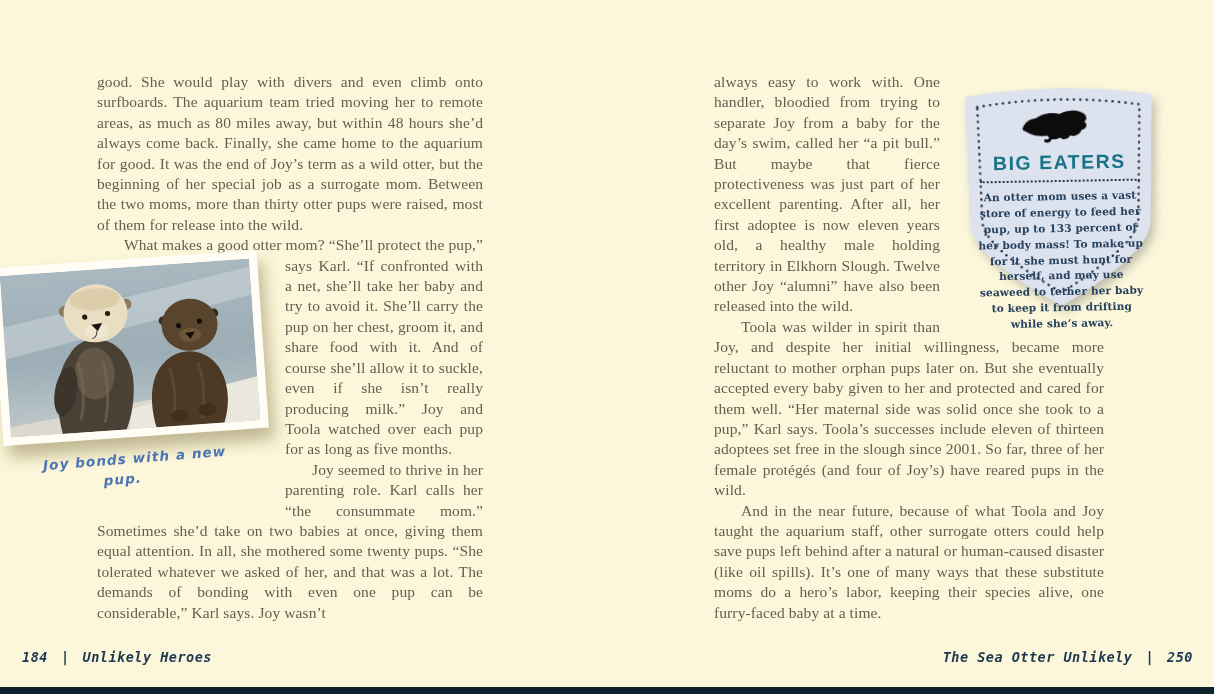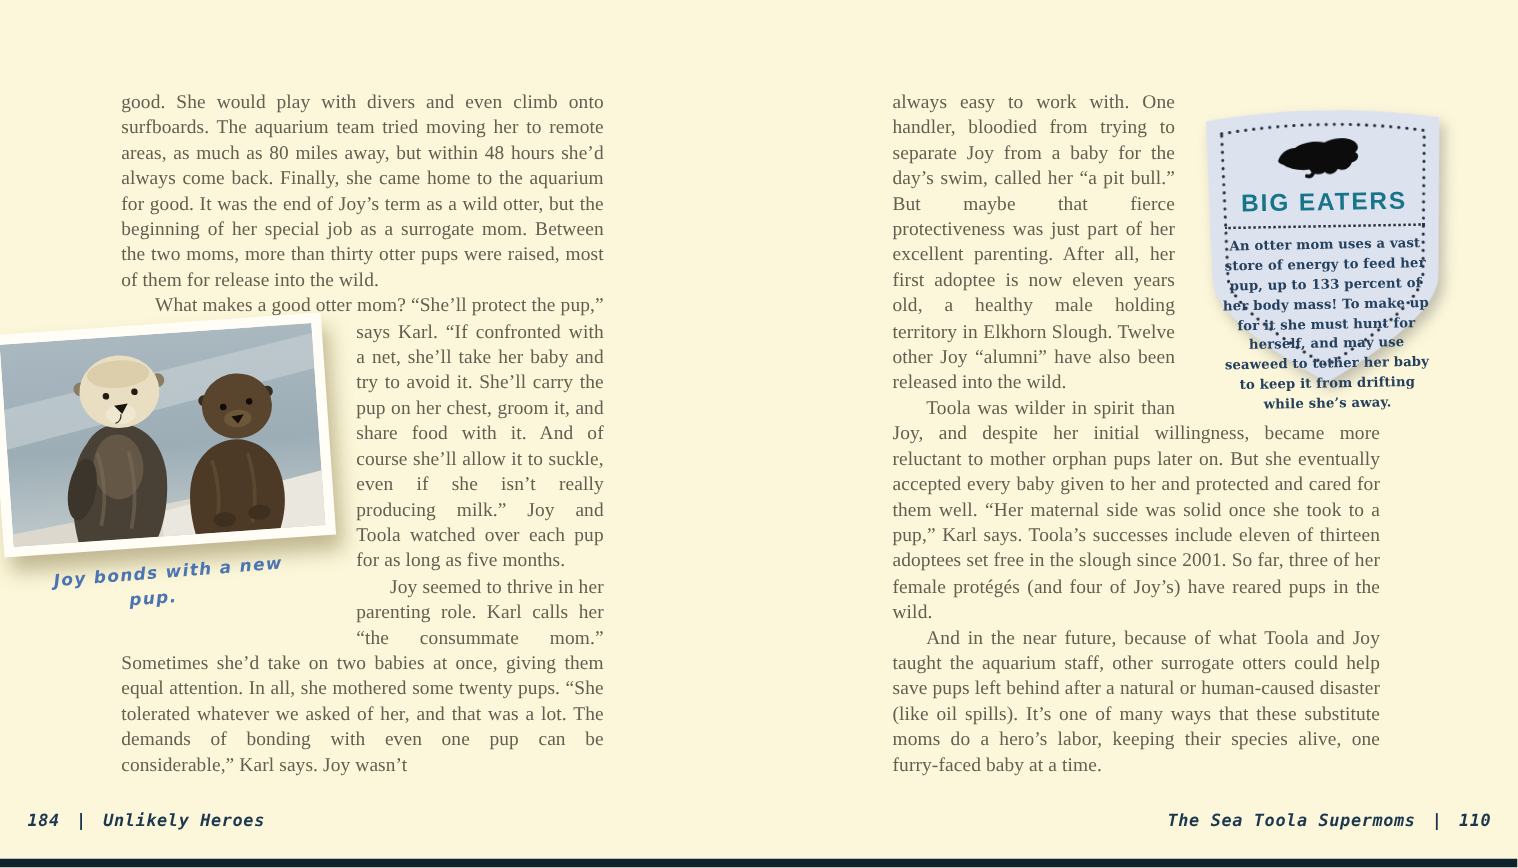--- a/index.html
+++ b/index.html
@@ -151,16 +151,16 @@
   <p class="indent">Toola was wilder in spirit than Joy, and despite her initial willingness, became more reluctant to mother orphan pups later on. But she eventually accepted every baby given to her and protected and cared for them well. “Her maternal side was solid once she took to a pup,” Karl says. Toola’s successes include eleven of thirteen adoptees set free in the slough since 2001. So far, three of her female protégés (and four of Joy’s) have reared pups in the wild.</p>
 
   <p class="indent">And in the near future, because of what Toola and Joy taught the aquarium staff, other surrogate otters could help save pups left behind after a natural or human-caused disaster (like oil spills). It’s one of many ways that these substitute moms do a hero’s labor, keeping their species alive, one furry-faced baby at a time.</p>
 </div>
 
 <div class="footer footer-left">
   <span>184</span><span class="sep">|</span><span>Unlikely Heroes</span>
 </div>
 
 <div class="footer footer-right">
-  <span>The Sea Toola Supermoms</span><span class="sep">|</span><span>110</span>
+  <span>The Sea Otter Unlikely</span><span class="sep">|</span><span>250</span>
 </div>
 
 <div class="bottom-bar"></div>
 
 </body></html>

